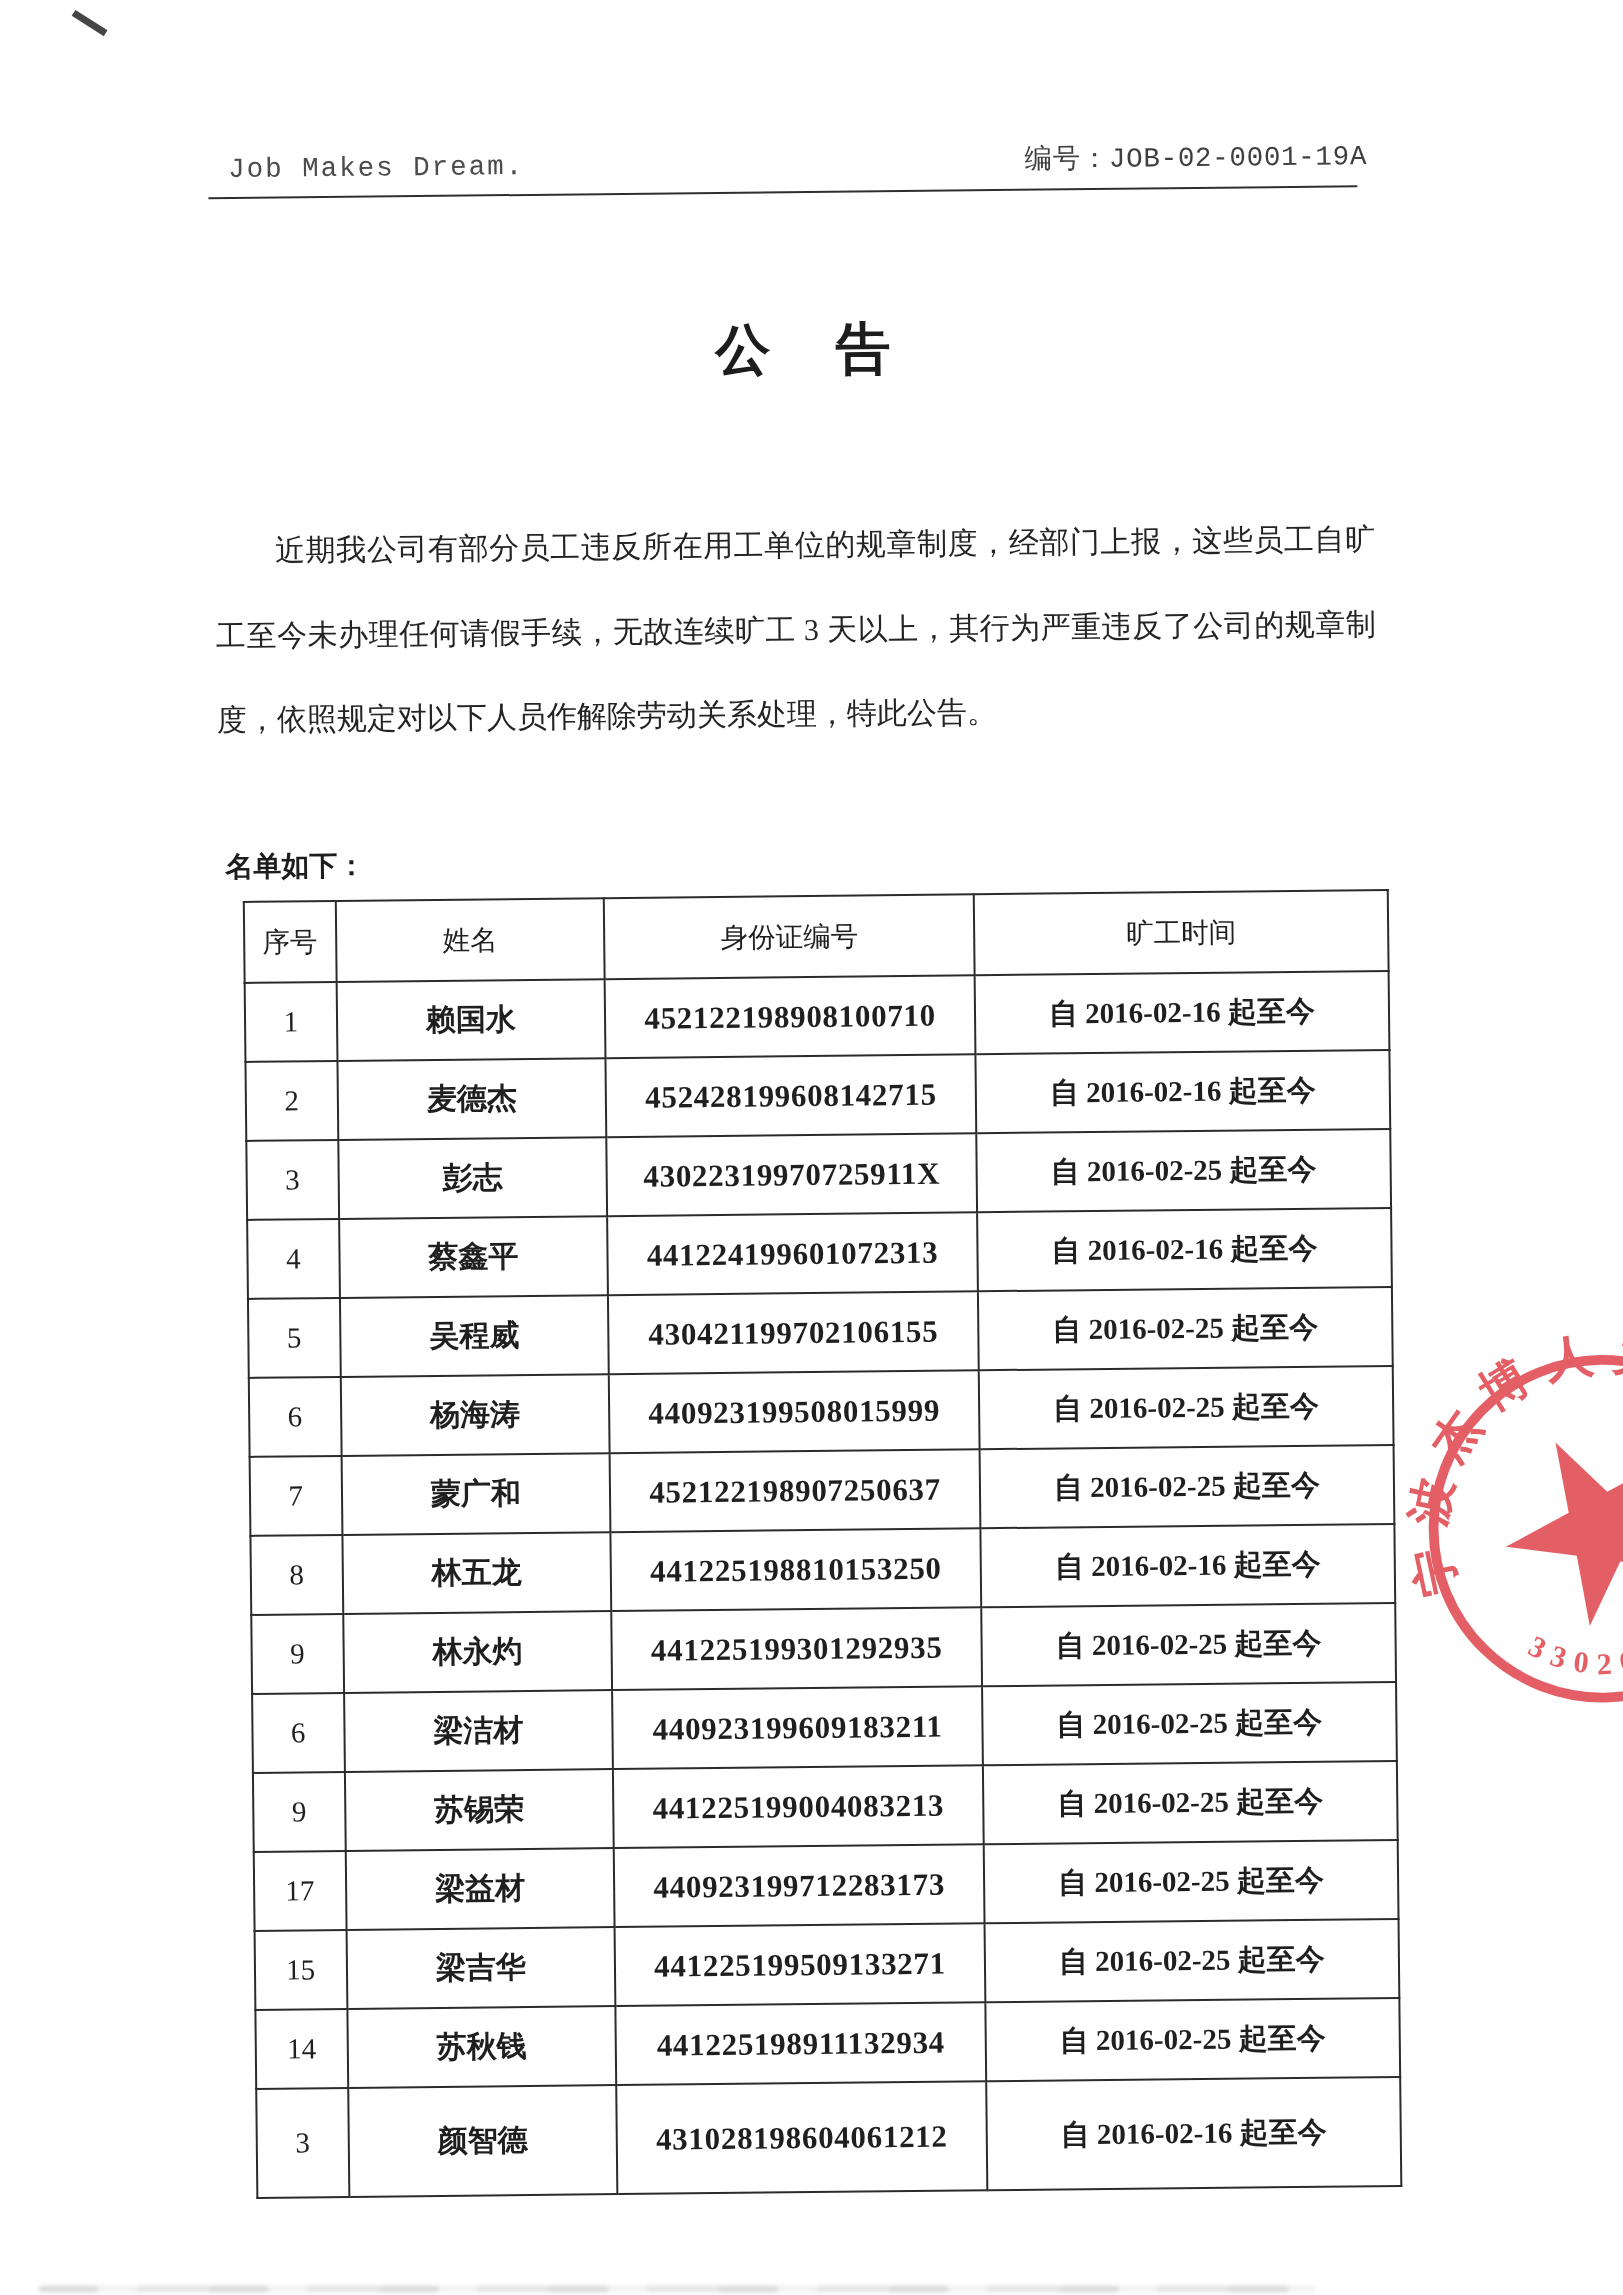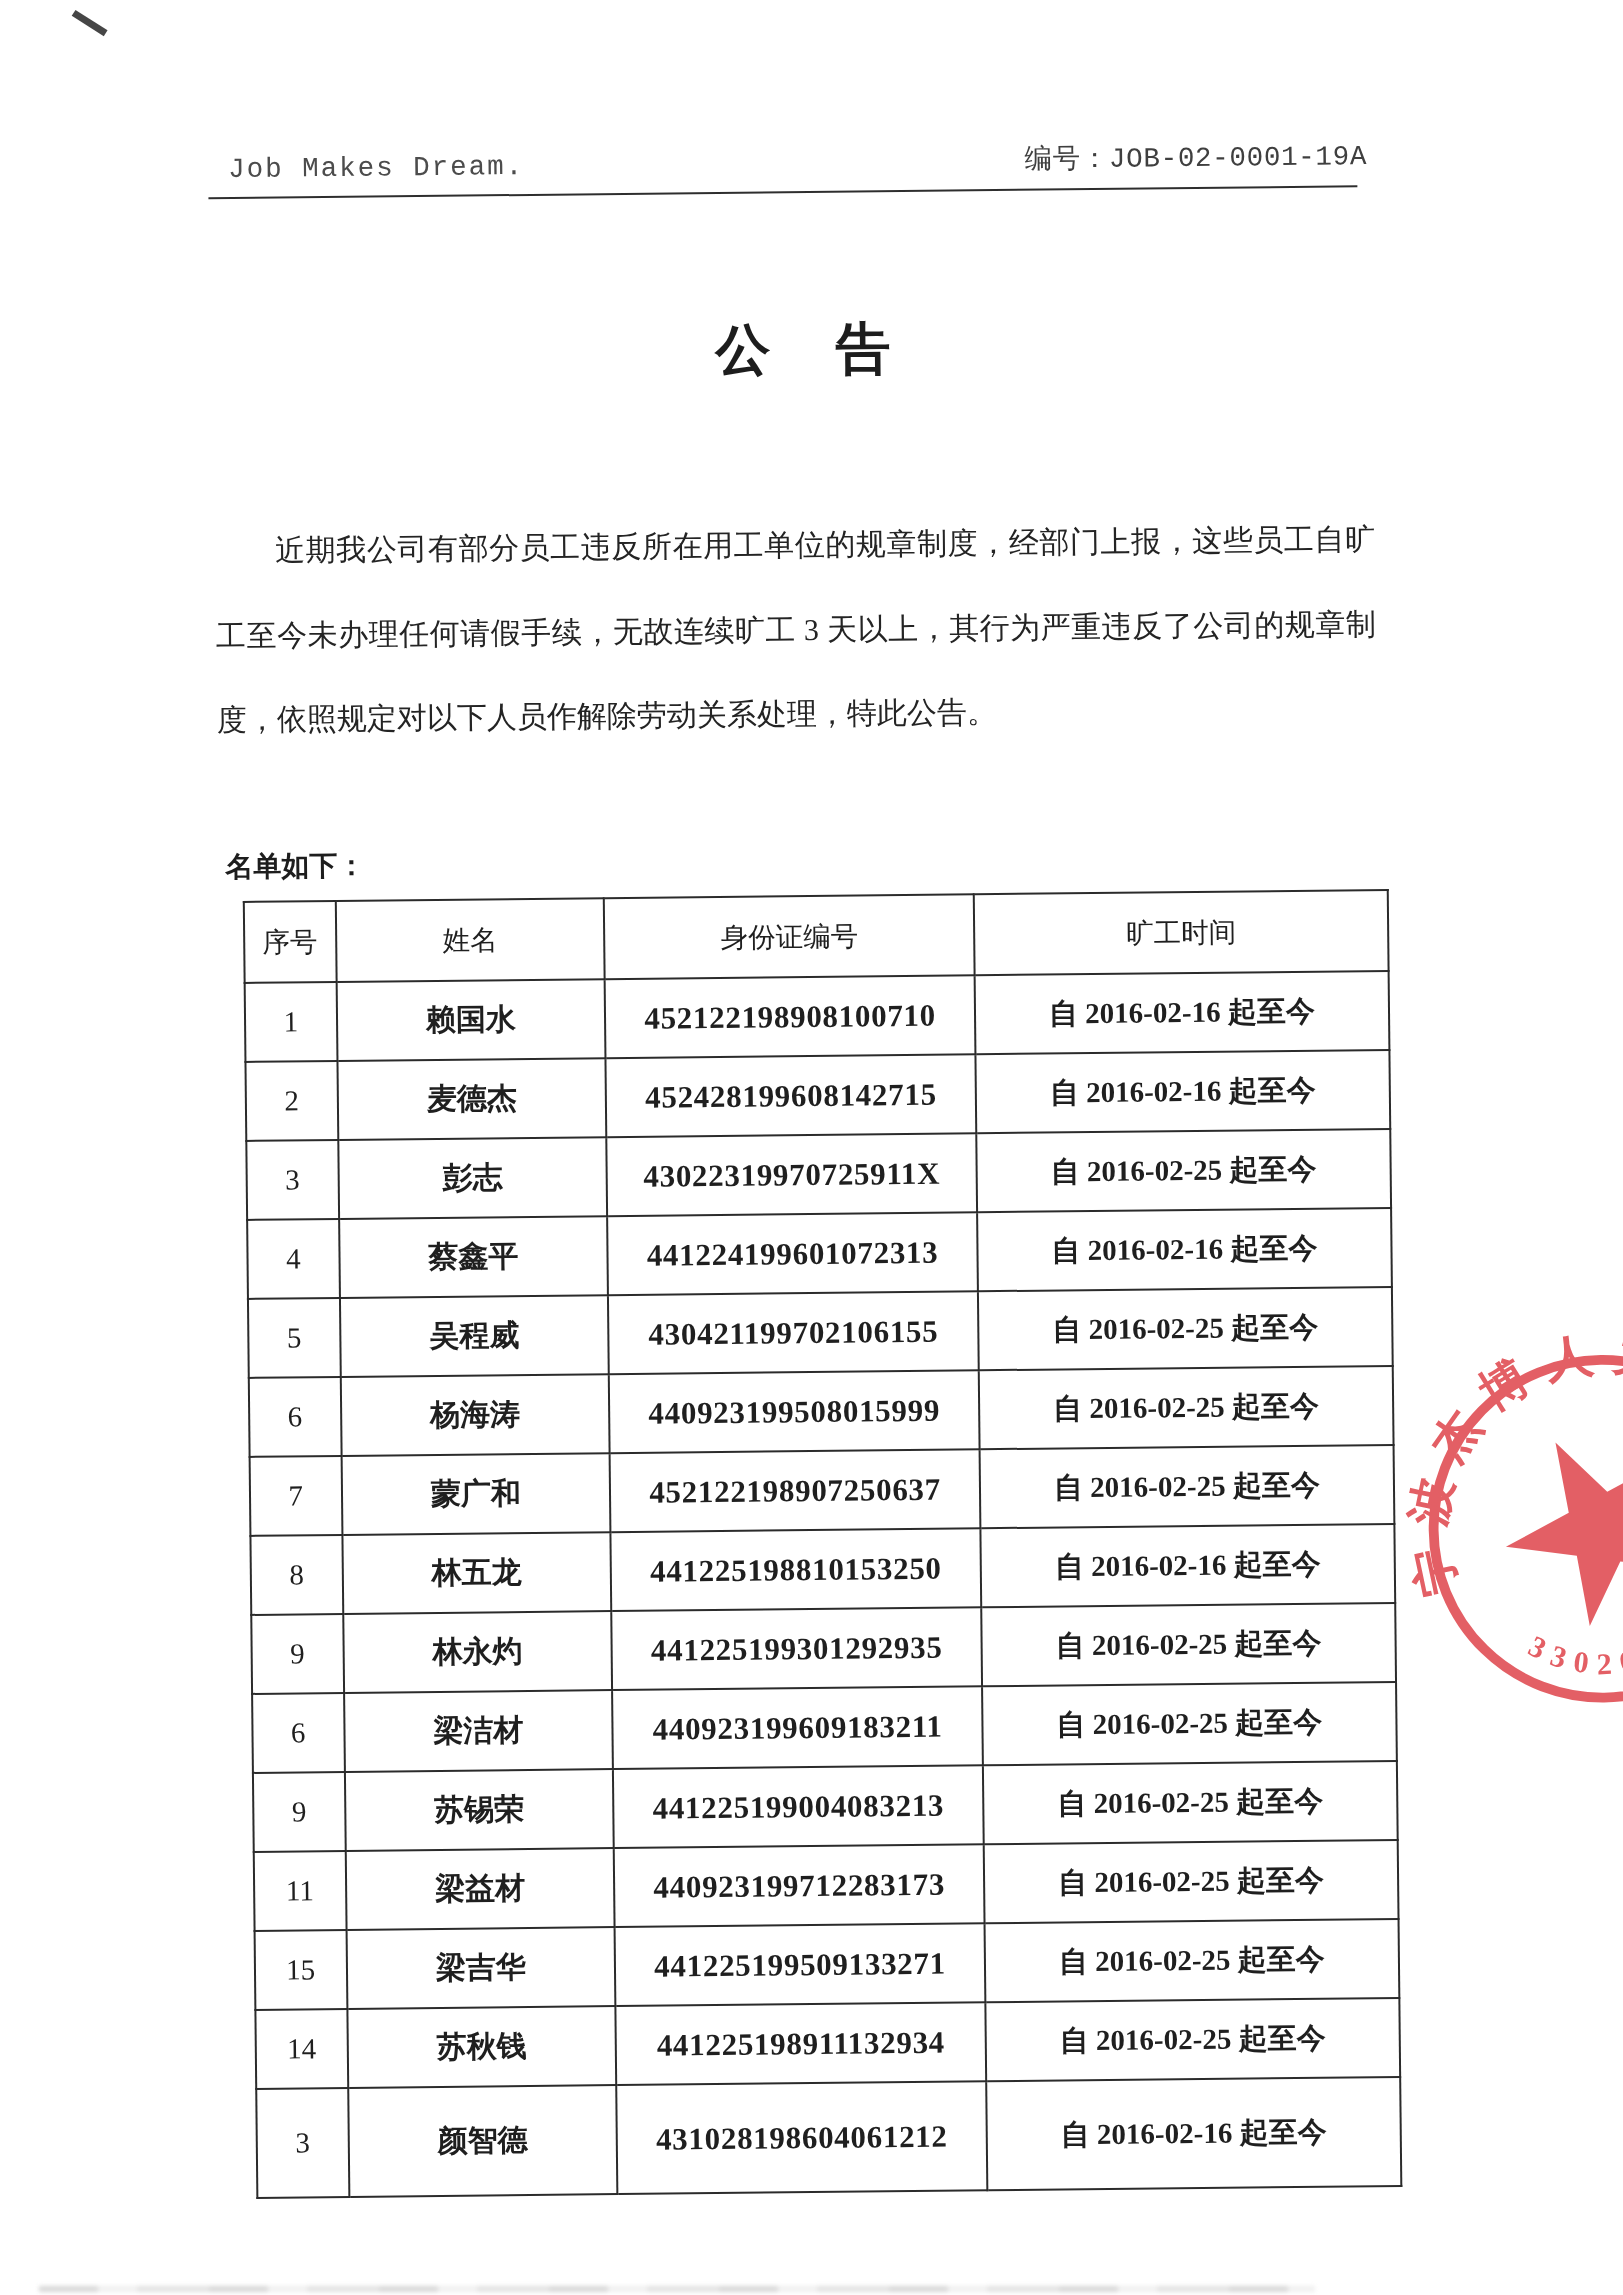--- a/index.html
+++ b/index.html
@@ -154,21 +154,21 @@
         <td class="cell-id">440923199609183211</td>
         <td class="cell-date">自 2016-02-25 起至今</td>
       </tr>
           <tr>
         <td class="cell-index">9</td>
         <td class="cell-name">苏锡荣</td>
         <td class="cell-id">441225199004083213</td>
         <td class="cell-date">自 2016-02-25 起至今</td>
       </tr>
           <tr>
-        <td class="cell-index">11</td>
+        <td class="cell-index">17</td>
         <td class="cell-name">梁益材</td>
         <td class="cell-id">440923199712283173</td>
         <td class="cell-date">自 2016-02-25 起至今</td>
       </tr>
           <tr>
         <td class="cell-index">15</td>
         <td class="cell-name">梁吉华</td>
         <td class="cell-id">441225199509133271</td>
         <td class="cell-date">自 2016-02-25 起至今</td>
       </tr>

